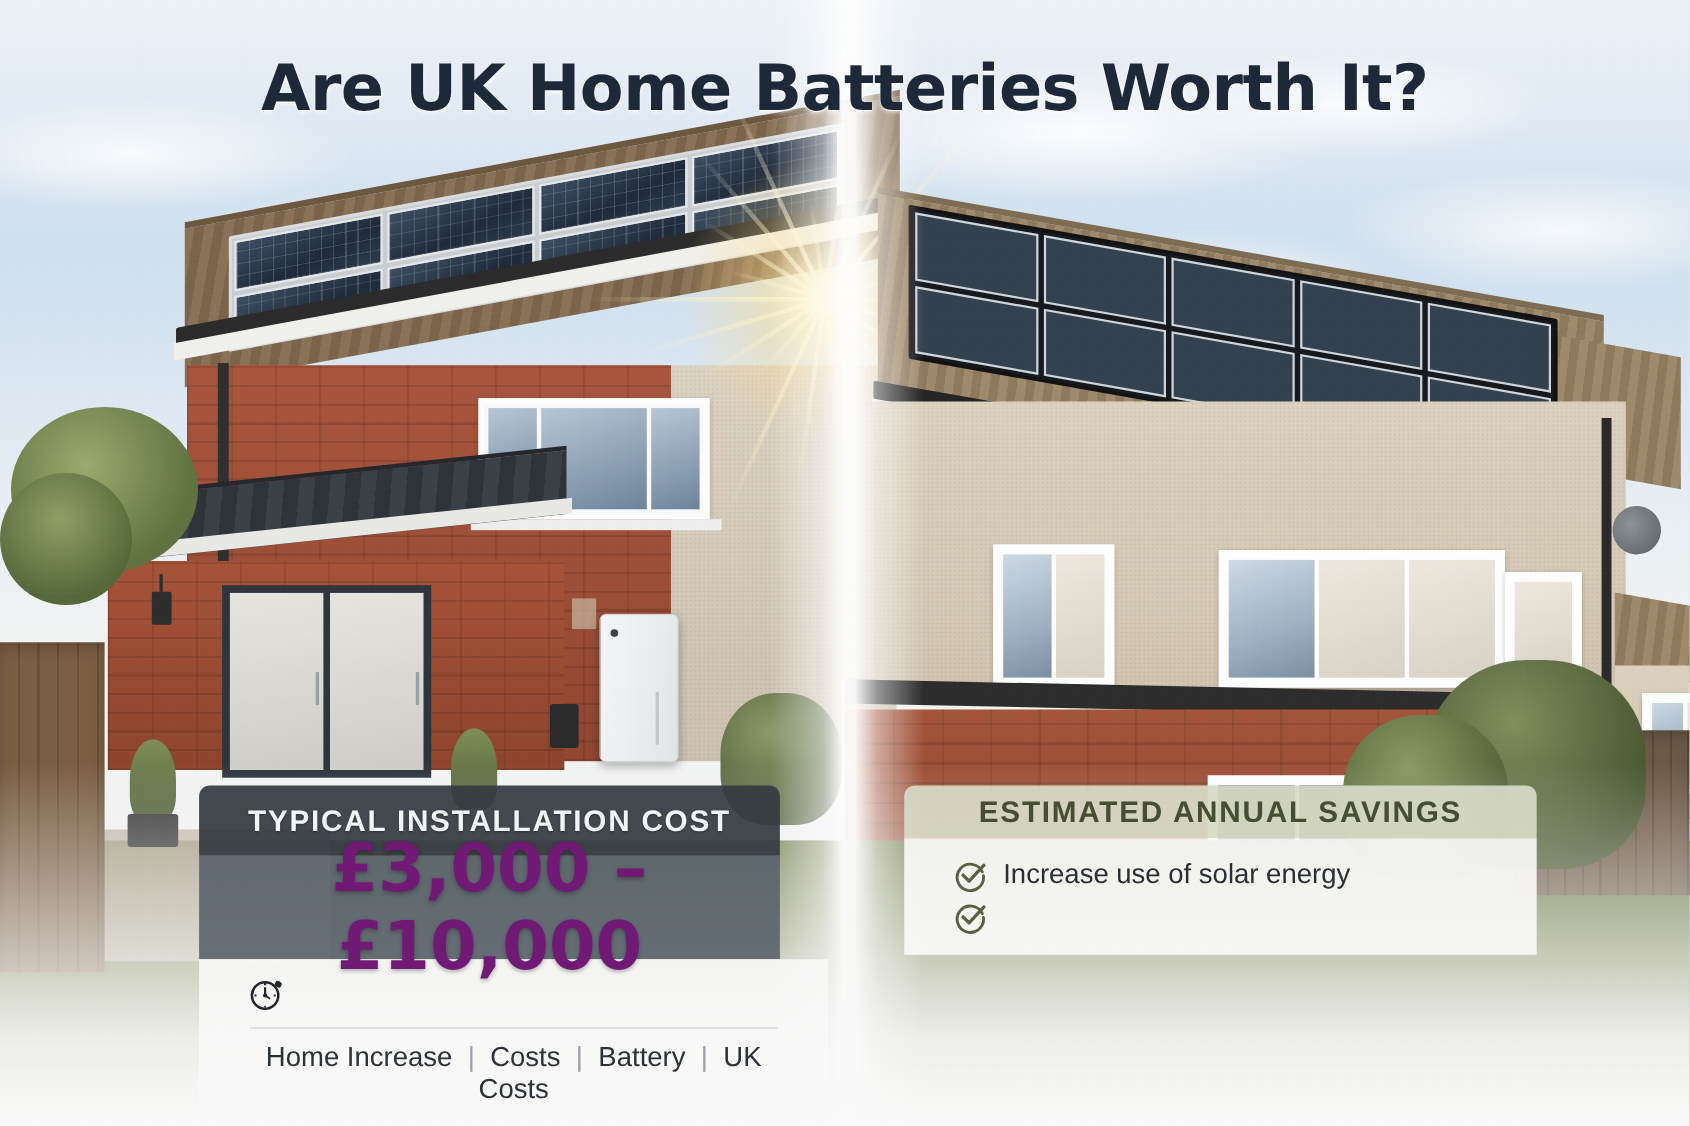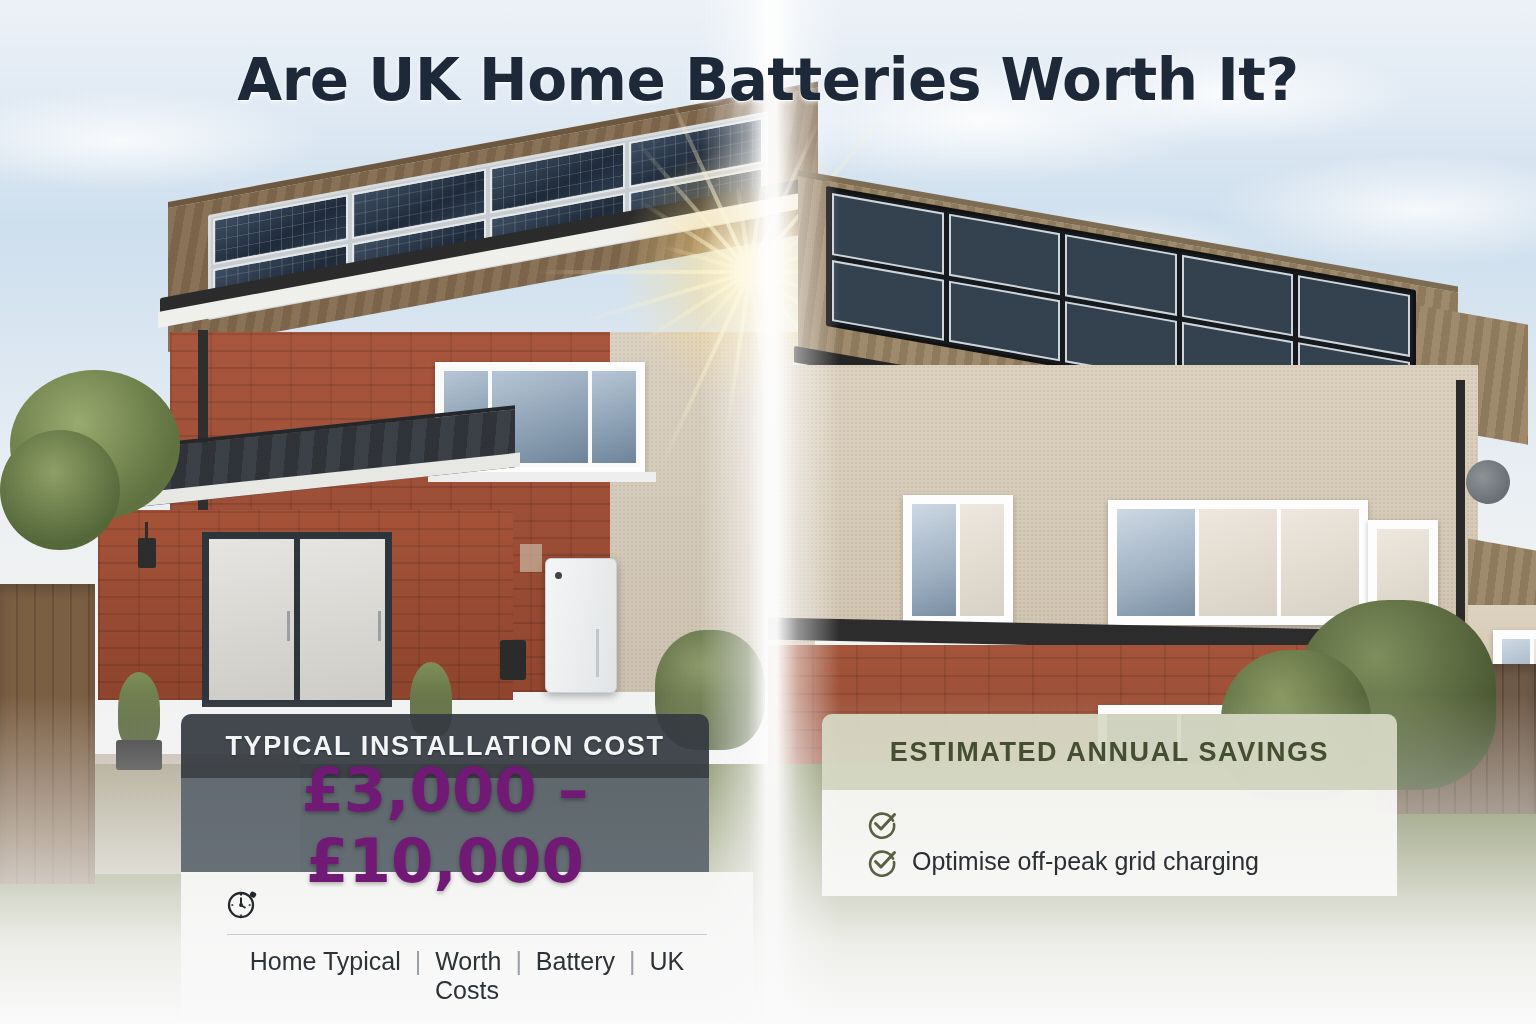--- a/index.html
+++ b/index.html
@@ -287,21 +287,21 @@
   .hr{ height:1px; background:#c9cccf; margin:14px 46px 12px 46px;}
   .tags{
     padding:0 40px; font-size:25px; color:#2d3237; text-align:center;
     font-family:"Liberation Sans", sans-serif;
   }
   .tags .sep{ color:#9aa0a5; padding:0 7px;}
 
   
   .cardR{ left:822px; top:714px; width:575px; }
   .cardR .hdr{
-    height:76px; color:#464e31;
+    height:48px; color:#464e31;
     background:rgba(215,218,198,.93);
     border-radius:10px 10px 0 0;
   }
   .cardR .val{
     height:94px; color:#49512f;
     background:rgba(240,239,229,.92);
   }
   .cardR .foot{
     width:575px; background:rgba(250,250,249,.92);
     padding:14px 0 16px 0;
@@ -461,43 +461,43 @@
           <line x1="16" y1="19" x2="20.5" y2="22" stroke="#23272b" stroke-width="1.7"></line>
           <line x1="16" y1="7.6" x2="16" y2="9.6" stroke="#23272b" stroke-width="2"></line>
           <line x1="6.4" y1="19" x2="8.2" y2="19" stroke="#23272b" stroke-width="1.6"></line>
           <line x1="23.8" y1="19" x2="25.6" y2="19" stroke="#23272b" stroke-width="1.6"></line>
           <line x1="16" y1="28.4" x2="16" y2="30" stroke="#23272b" stroke-width="1.6"></line>
           <rect x="25" y="6" width="6" height="5.4" rx="2" fill="#23272b" transform="rotate(30 28 8.7)"></rect>
         </svg>
       </div>
       <div class="hr"></div>
       <div class="tags">
-        <span>Home Typical</span>
+        <span>Home Increase</span>
         <span class="sep">|</span>
-        <span>Worth</span>
+        <span>Costs</span>
         <span class="sep">|</span>
         <span>Battery</span>
         <span class="sep">|</span>
         <span>UK Costs</span>
       </div>
     </div>
   </div>
 
   <div class="card cardR">
     <div class="hdr">ESTIMATED ANNUAL SAVINGS</div>
     <div class="foot">
       <div class="bullet">
         <svg class="ico" width="32" height="32" viewBox="0 0 32 32">
           <path d="M27 13.6A12 12 0 1 0 28 17" fill="none" stroke="#5a6040" stroke-width="2.6" stroke-linecap="round"></path>
           <polyline points="9.5,16.5 15,22 28.5,7.5" fill="none" stroke="#5a6040" stroke-width="3" stroke-linecap="round" stroke-linejoin="round"></polyline>
         </svg>
+        <span>Increase use of solar energy</span>
       </div>
       <div class="bullet">
         <svg class="ico" width="32" height="32" viewBox="0 0 32 32">
           <path d="M27 13.6A12 12 0 1 0 28 17" fill="none" stroke="#5a6040" stroke-width="2.6" stroke-linecap="round"></path>
           <polyline points="9.5,16.5 15,22 28.5,7.5" fill="none" stroke="#5a6040" stroke-width="3" stroke-linecap="round" stroke-linejoin="round"></polyline>
         </svg>
-        <span>Optimise off-peak grid charging</span>
       </div>
     </div>
   </div>
 
 </div>
 
 </body></html>

